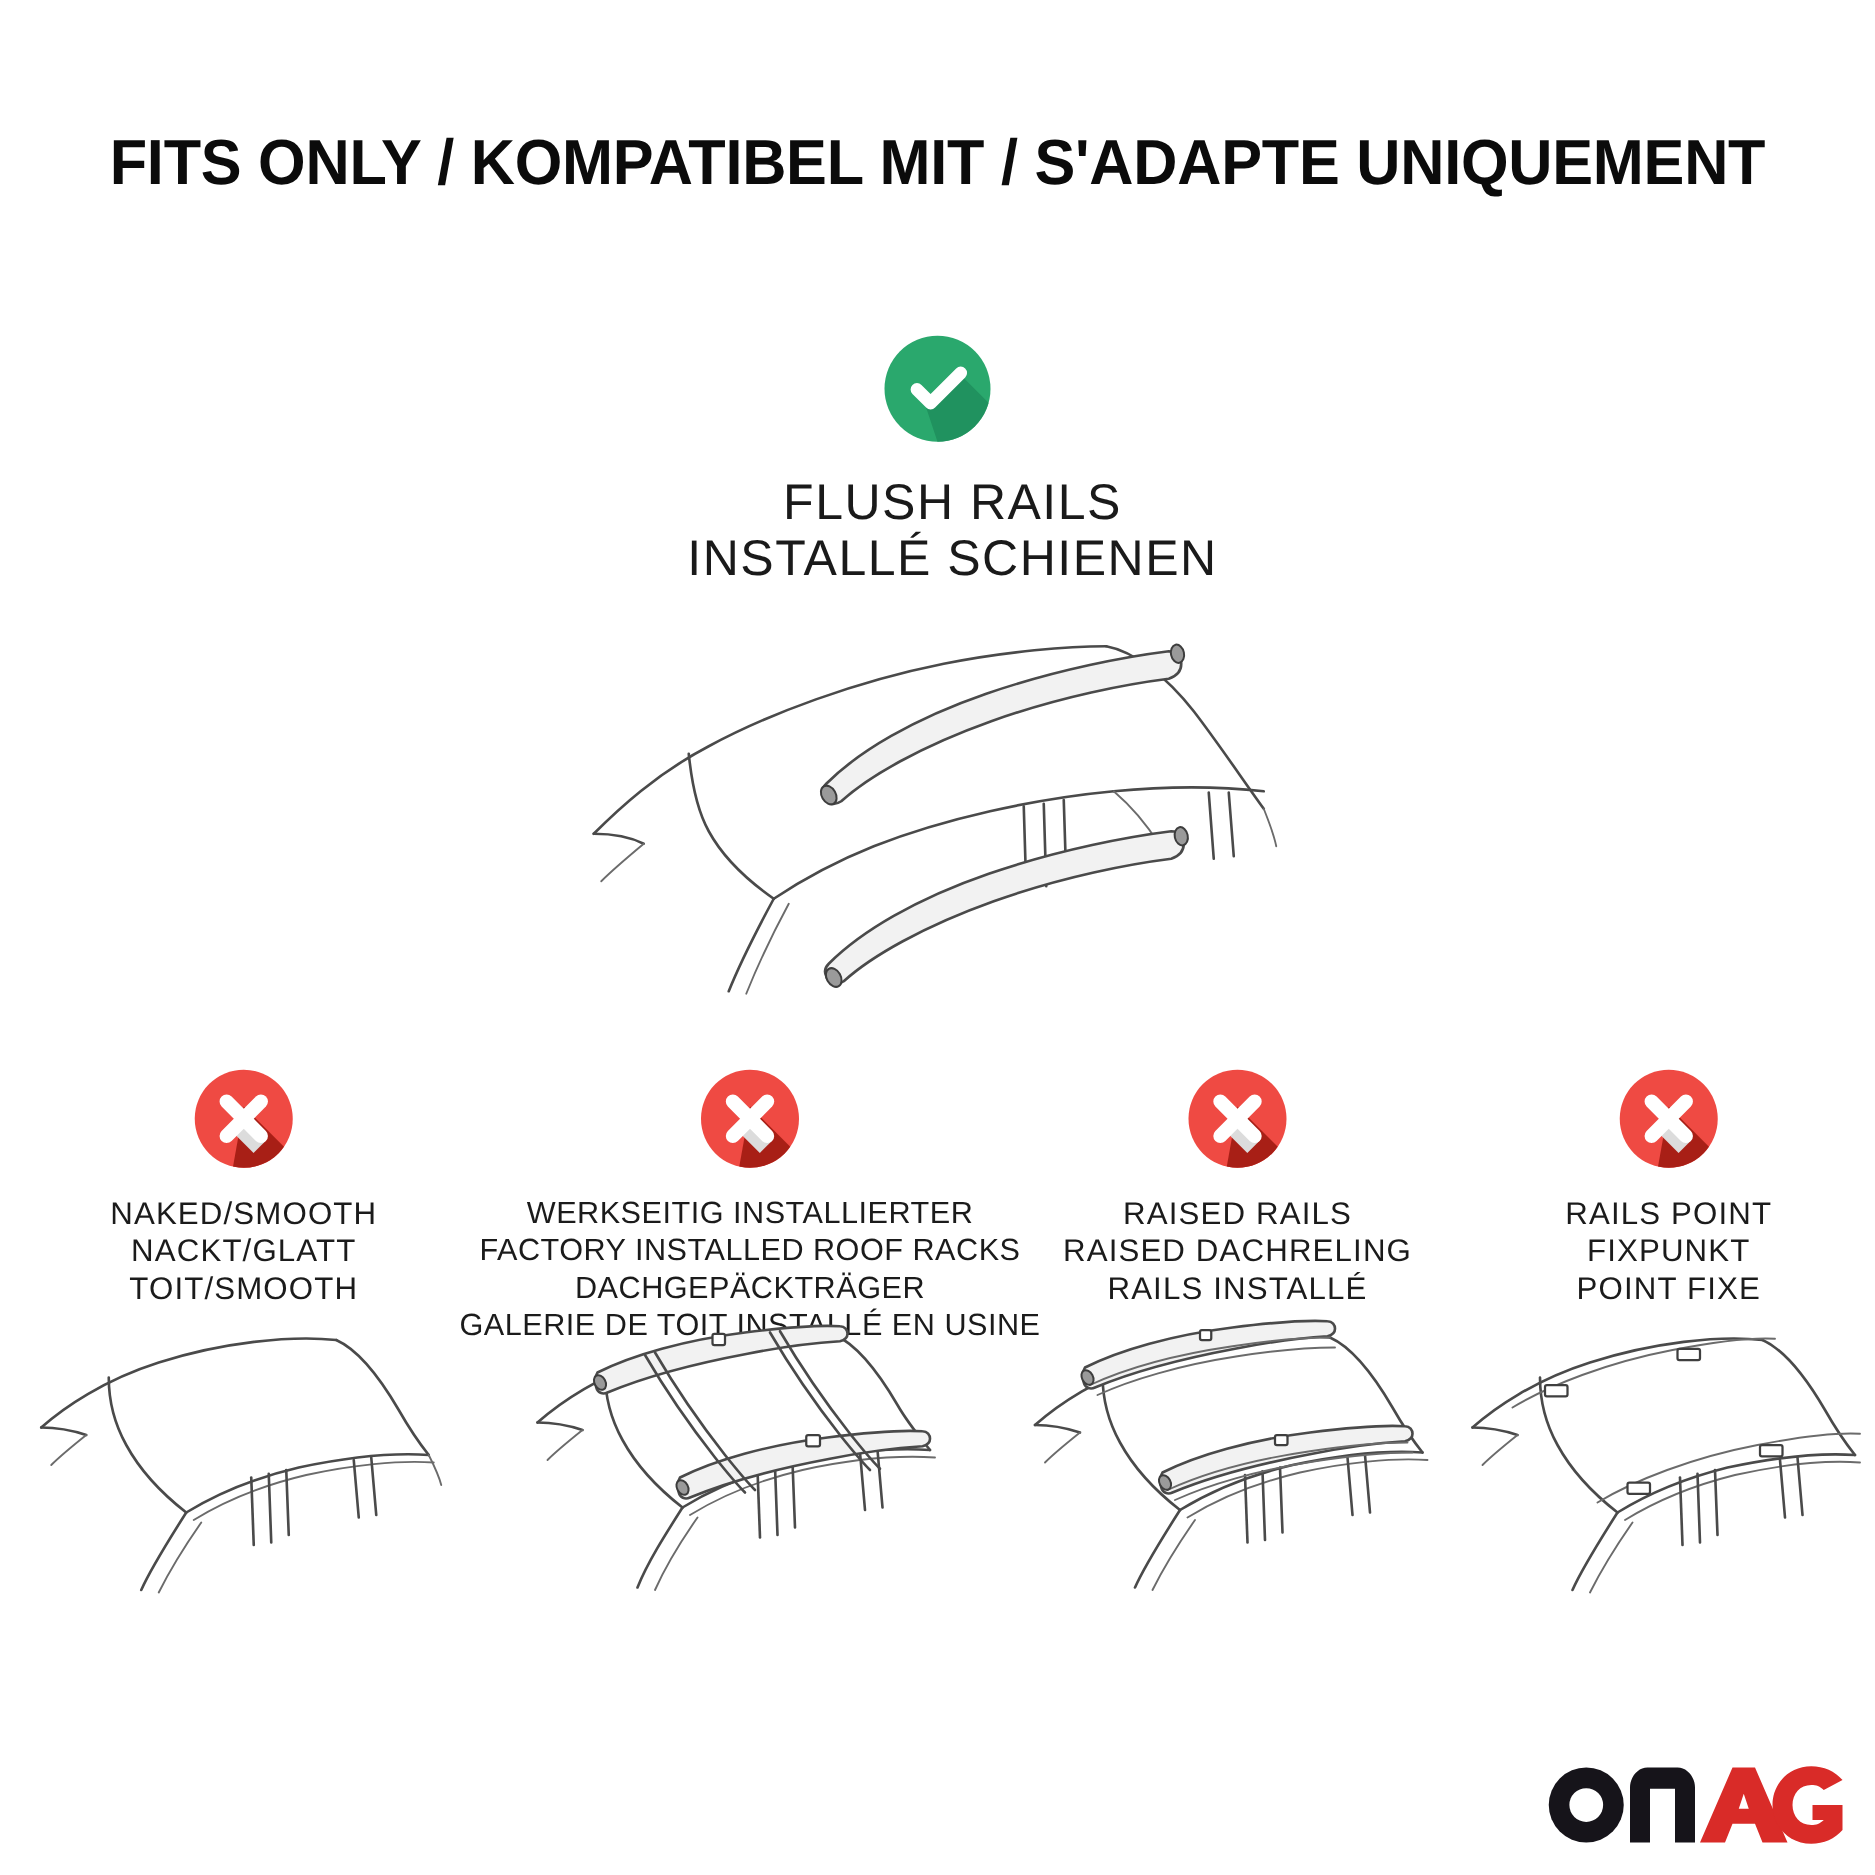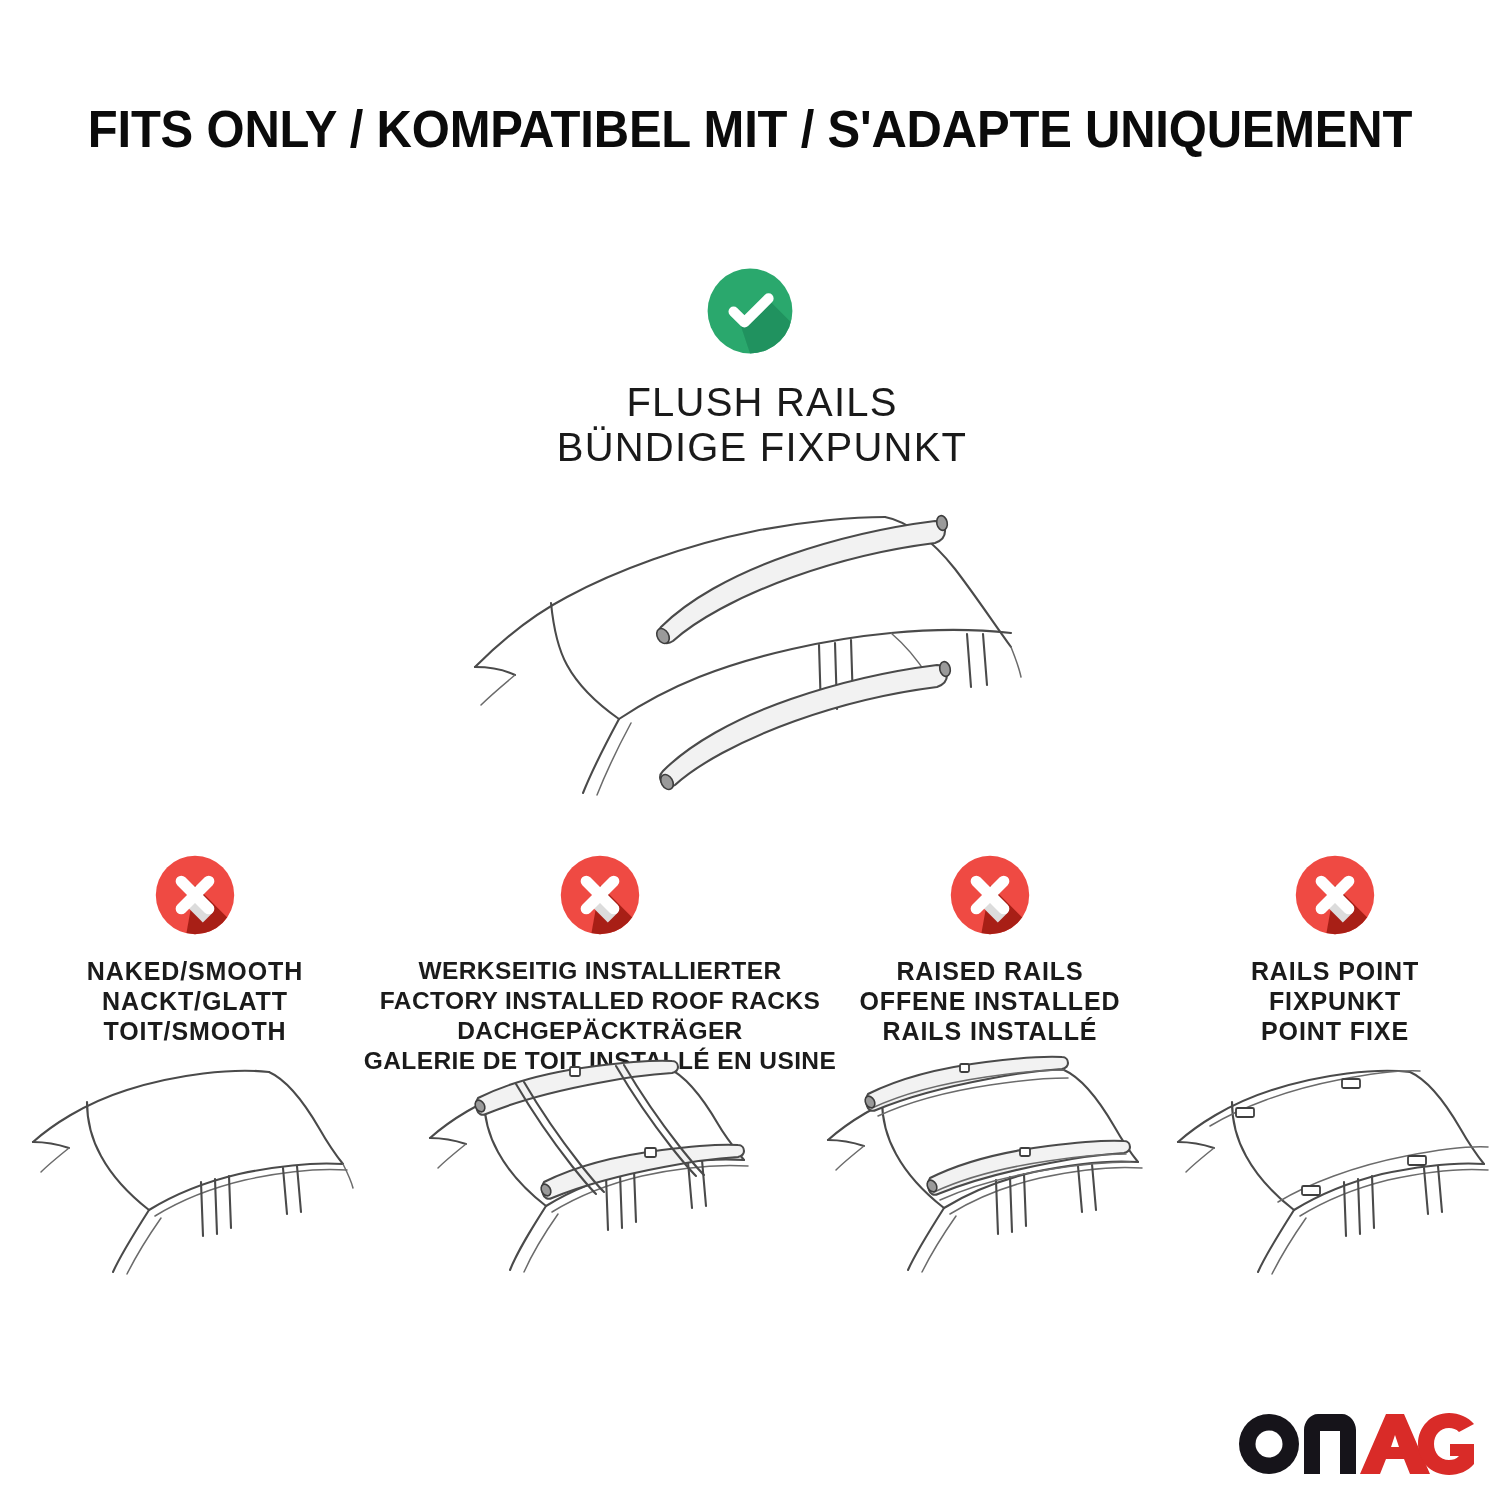--- a/index.html
+++ b/index.html
@@ -93,21 +93,21 @@
   .col-icon-wrap {
     width: 98px;
     height: 98px;
   }
   .col-labels {
     margin-top: 12px;
     text-align: center;
   }
   .col-label {
     font-family: "Liberation Sans", sans-serif;
-    font-weight: 700;
+    font-weight: 400;
     font-size: 25px;
     line-height: 30px;
     letter-spacing: 0.9px;
     color: #1b1b1b;
     white-space: nowrap;
   }
   .col-2 .col-label { font-size: 24.5px; letter-spacing: 0.4px; }
   .col-3 .col-label { font-size: 25px; }
 
   .row-art {
@@ -159,21 +159,21 @@
       <circle cx="50" cy="50" r="40" fill="#2aa86d"></circle>
       <g clip-path="url(#clipGreen)">
         <path d="M37 51 L46 60 L67 39 L96 68 L96 96 L52 96 Z" fill="#1f8d5b" opacity="0.82"></path>
       </g>
       <path d="M34.5 50.5 L44.8 60.8 L67.5 38.1" fill="none" stroke="#ffffff" stroke-width="9.6" stroke-linecap="round" stroke-linejoin="round"></path>
     </svg>
   </div>
 
   <div class="hero-labels">
     <div class="hero-label">FLUSH RAILS</div>
-    <div class="hero-label">BÜNDIGE FIXPUNKT</div>
+    <div class="hero-label">INSTALLÉ SCHIENEN</div>
   </div>
 </div>
 
 <div class="hero-art">
   <svg viewBox="0 0 600 300" width="600" height="300" aria-hidden="true">
 
     <path class="ln" d="M20 170 C40 150 70 122 112 100 C160 74 230 48 300 34 C350 24 400 20 430 20"></path>
     <path class="ln" d="M430 20 C452 24 478 44 500 72 C520 98 540 128 556 150"></path>
     <path class="ln" d="M20 170 C34 170 48 172 60 178"></path>
     <path class="ln" d="M96 106 C98 126 102 150 112 168 C124 190 144 208 164 222"></path>
@@ -277,21 +277,21 @@
         </g>
         <g clip-path="url(#clipRed3)">
           <path d="M50.5 50.5 L68 68 L58 78 L40.5 60.5 Z" fill="#dcdcdc"></path>
         </g>
         <path d="M36 36 L64 64" stroke="#ffffff" stroke-width="11.5" stroke-linecap="round"></path>
         <path d="M64 36 L36 64" stroke="#ffffff" stroke-width="11.5" stroke-linecap="round"></path>
       </svg>
     </div>
     <div class="col-labels">
       <div class="col-label">RAISED RAILS</div>
-      <div class="col-label">OFFENE INSTALLED</div>
+      <div class="col-label">RAISED DACHRELING</div>
       <div class="col-label">RAILS INSTALLÉ</div>
     </div>
   </div>
 
   <div class="col col-4">
     <div class="col-icon-wrap">
       <svg viewBox="0 0 100 100" width="98" height="98" aria-hidden="true">
         <defs>
             <clipPath id="clipRed4">
               <circle cx="50" cy="50" r="40"></circle>

